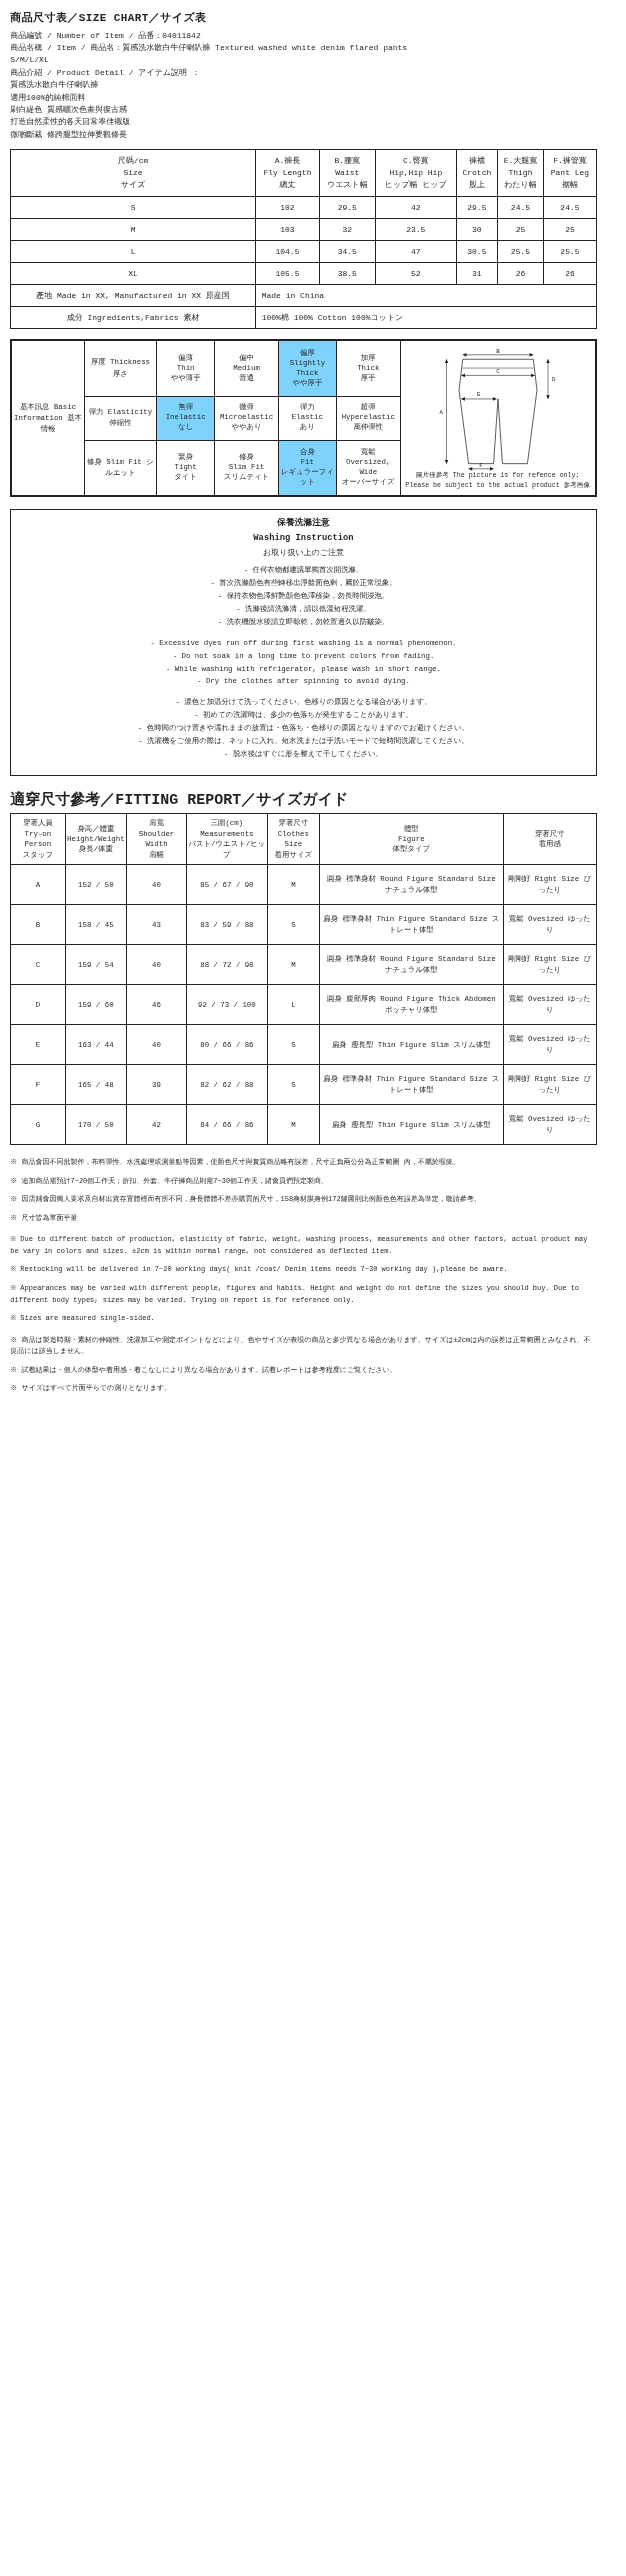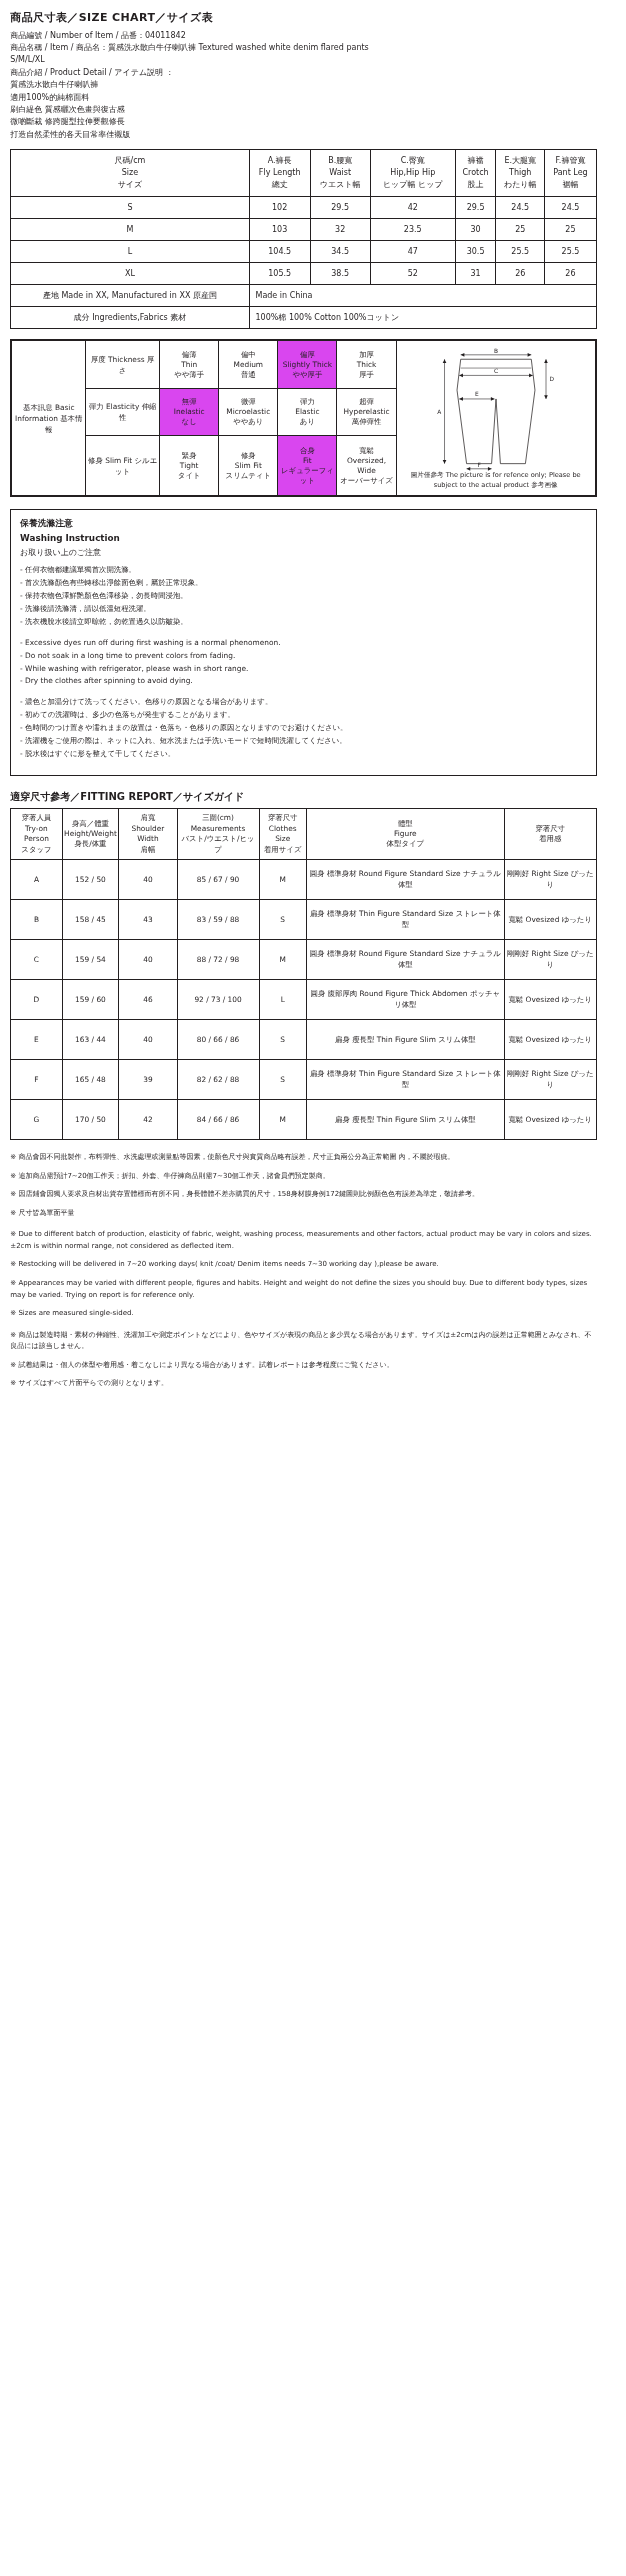--- a/index.html
+++ b/index.html
@@ -5,21 +5,21 @@
   * { box-sizing: border-box; }
   body {
     margin: 0;
     padding: 0;
     width: 627px;
     background: #ffffff;
     font-family: "DejaVu Sans", "Liberation Sans", sans-serif;
     color: #231f20;
     font-size: 8px;
   }
-  .page { width: 607px; padding: 7.4px 10.3px 14.7px 10.3px; }
+  .page { width: 607px; padding: 7.4px 10.3px 14.7px 10.3px; font-family: Liberation Mono, monospace; }
 
   
   .hdr-title {
     font-size: 11px;
     font-weight: bold;
     letter-spacing: 0.4px;
     margin: 2.9px 0 4.4px 0;
   }
   .hdr-lines { font-size: 8px; line-height: 1.55; }
   .hdr-lines div { white-space: pre-wrap; }
@@ -57,36 +57,36 @@
   .info-table td, .info-table th {
     border: 0.7px solid #231f20;
     font-size: 7.4px;
     text-align: center;
     vertical-align: middle;
     padding: 3.7px 1.5px;
     line-height: 1.35;
   }
   .info-table .rowlabel { width: 65px; line-height: 1.5; }
   .info-table .opt { width: 52px; text-align: center; }
-  .info-table .opt.sel { background: #d946ef; }
+  .info-table .opt.sel { background: #7dd3fc; }
   .info-table .figcell { width: 175px; padding: 4.4px; }
   .fig-note { font-size: 6.6px; line-height: 1.5; text-align: center; }
 
   
   .jeans-box { display: flex; justify-content: center; align-items: center; }
   svg.jeans { display: block; }
 
   
-  .wash { margin-top: 11.8px; border: 0.7px solid #231f20; padding: 7.4px 8.8px; }
+  .wash { margin-top: 11.8px; border: 0.7px solid #231f20; padding: 7.4px 8.8px; text-align: center; }
   .wash h3 { font-size: 8.8px; margin: 0 0 1.5px 0; font-weight: bold; line-height: 1.5; }
   .wash .sub { font-size: 8px; line-height: 1.5; margin-bottom: 5.9px; }
   .wash p { margin: 0 0 7.4px 0; font-size: 7.4px; line-height: 1.75; white-space: pre-wrap; }
 
   
-  .fit-title { font-size: 10px; font-weight: bold; margin: 13.3px 0 4.4px 0; }
+  .fit-title { font-size: 15px; font-weight: bold; margin: 13.3px 0 4.4px 0; }
   .fit-table { border: 0.7px solid #231f20; }
   .fit-table th, .fit-table td {
     border: 0.7px solid #231f20;
     text-align: center;
     vertical-align: middle;
     font-size: 7.4px;
     line-height: 1.4;
     padding: 4.4px 1.5px;
   }
   .fit-table thead th { font-weight: normal; height: 43px; }
@@ -104,22 +104,22 @@
 
   <div class="hdr-title">商品尺寸表／SIZE CHART／サイズ表</div>
   <div class="hdr-lines">
     <div>商品編號 / Number of Item / 品番：04011842</div>
     <div>商品名稱 / Item / 商品名：質感洗水散白牛仔喇叭褲 Textured washed white denim flared pants</div>
     <div>S/M/L/XL</div>
     <div>商品介紹 / Product Detail / アイテム説明 ：</div>
     <div>質感洗水散白牛仔喇叭褲</div>
     <div>適用100%的純棉面料</div>
     <div>刷白緹色 質感曬次色畫與復古感</div>
+    <div>打造自然柔性的各天目常率佳襯版</div>
     <div>微啲斷裁 修跨腿型拉伸要觀修長</div>
-    <div>打造自然柔性的各天目常率佳襯版</div>
   </div>
 
   <table class="size-table">
     <thead>
       <tr>
         <th>
           <span class="en">尺碼/cm</span>
           <span class="en">Size</span>
           <span class="en">サイズ</span>
         </th>

